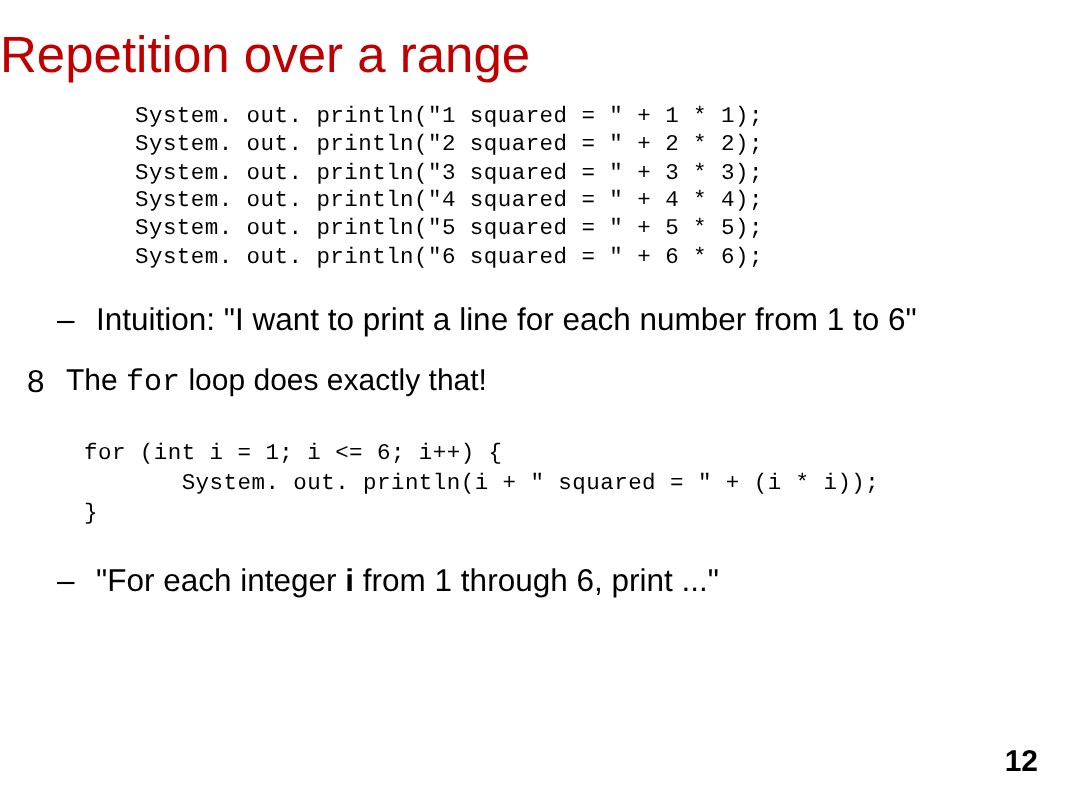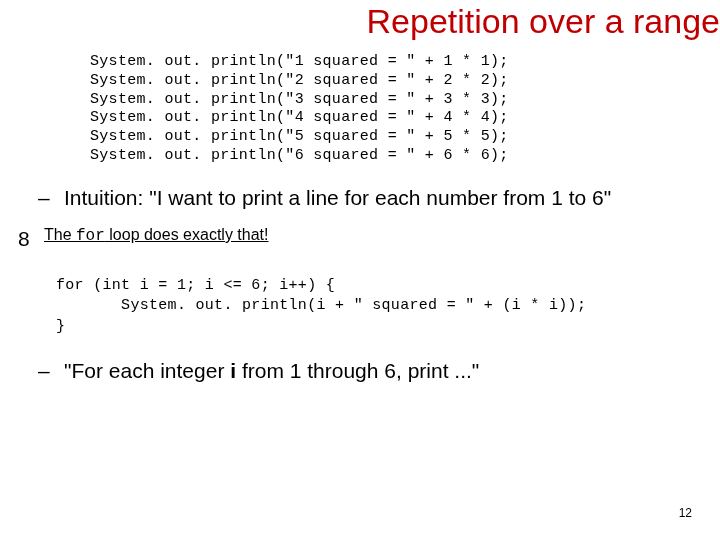--- a/index.html
+++ b/index.html
@@ -6,25 +6,25 @@
   body {
     width: 720px;
     height: 540px;
     background: #ffffff;
     font-family: Arial, Helvetica, sans-serif;
     color: #000;
     overflow: hidden;
     position: relative;
   }
   .title {
-    text-align: right;
+    text-align: left;
     font-size: 34px;
     font-weight: normal;
     color: #c00000;
-    padding-top: 2px;
+    padding-top: 18px;
     padding-bottom: 12px;
   }
   .code-block-1 {
     font-family: "Courier New", Courier, monospace;
     font-size: 15px;
     line-height: 1.25;
     white-space: pre;
     margin-left: 90px;
     margin-bottom: 18px;
     letter-spacing: 0.3px;
@@ -44,42 +44,41 @@
     width: 26px;
     flex-shrink: 0;
   }
   .bullet-txt {
     flex: 1;
   }
   .bullet-row.top {
     margin-bottom: 14px;
   }
   .bullet-row.for-row .bullet-txt {
-    font-size: 16px;
-    text-decoration: underline;
+    font-size: 20px;
   }
   .for-code {
     font-family: "Courier New", Courier, monospace;
   }
   .code-block-2 {
     font-family: "Courier New", Courier, monospace;
     font-size: 15px;
     line-height: 1.35;
     white-space: pre;
     margin-left: 56px;
     margin-top: 24px;
     margin-bottom: 20px;
     letter-spacing: 0.3px;
   }
   .page-num {
     position: absolute;
     right: 28px;
     bottom: 20px;
-    font-size: 12px;
-    font-weight: normal;
+    font-size: 20px;
+    font-weight: bold;
   }
   .bold { font-weight: bold; }
 </style>
 </head>
 <body>
 
 <div class="title">Repetition over a range</div>
 
 <div class="code-block-1"><span>System. out. println("1 squared = " + 1 * 1);</span>
 <span>System. out. println("2 squared = " + 2 * 2);</span>

